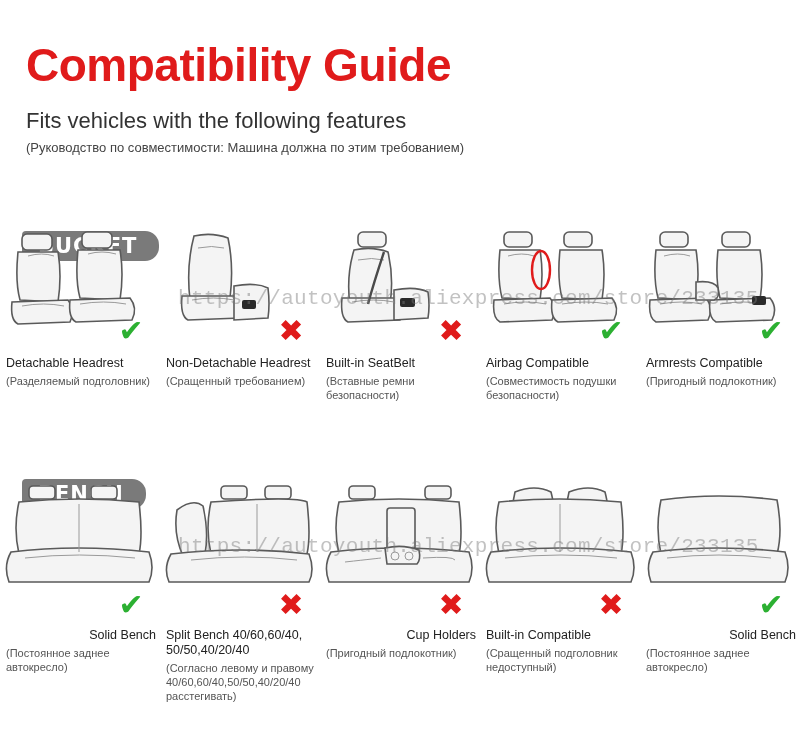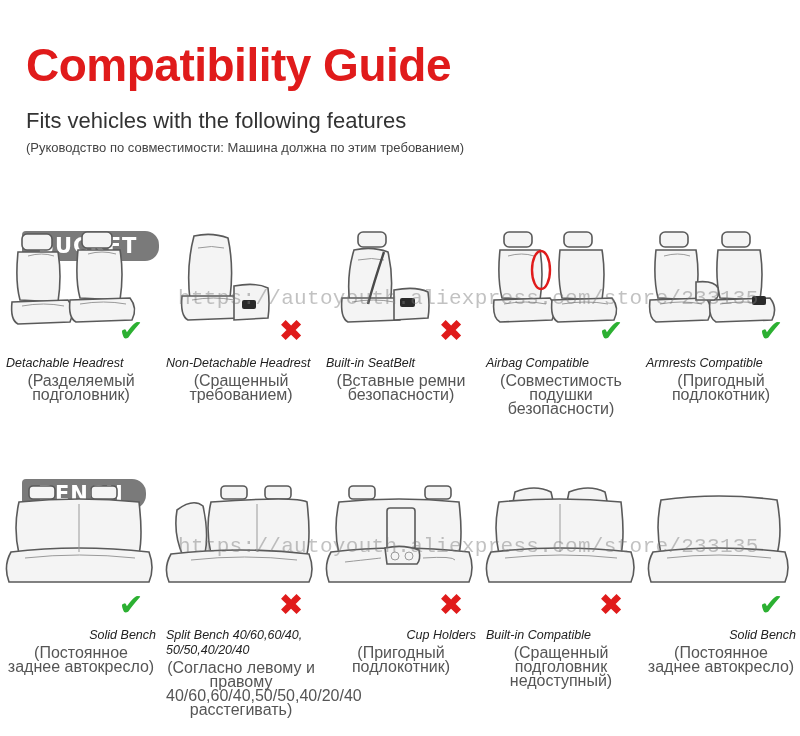--- a/index.html
+++ b/index.html
@@ -99,27 +99,25 @@
   .labels {
     position: absolute;
     left: 6px; right: 4px;
     top: 134px;
   }
   .lab-en {
     font-size: 12.5px;
     color: #222222;
     line-height: 15px;
     margin-bottom: 3px;
-    font-style: italic;
   }
   .lab-ru {
-    font-size: 16px;
+    font-size: 11px;
     color: #555555;
     line-height: 14px;
-    text-align: center;
   }
   .center { text-align: right; }
 
   
   .row-bench .art { top: 6px; width: 150px; height: 135px; left: 5px; }
   .row-bench .mark { top: 118px; }
   .row-bench .labels { top: 158px; }
 
   
   .watermark {

